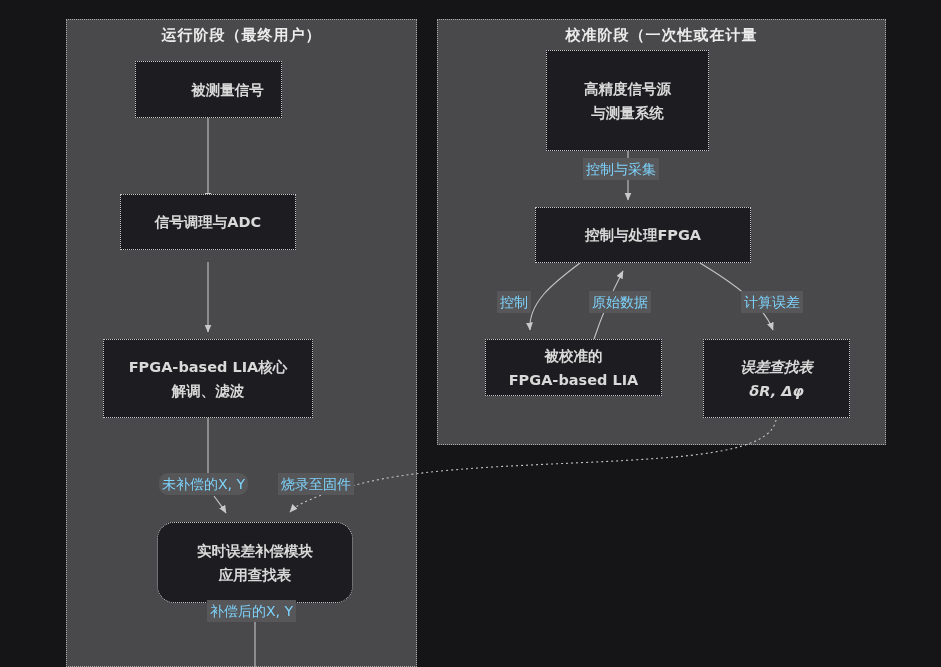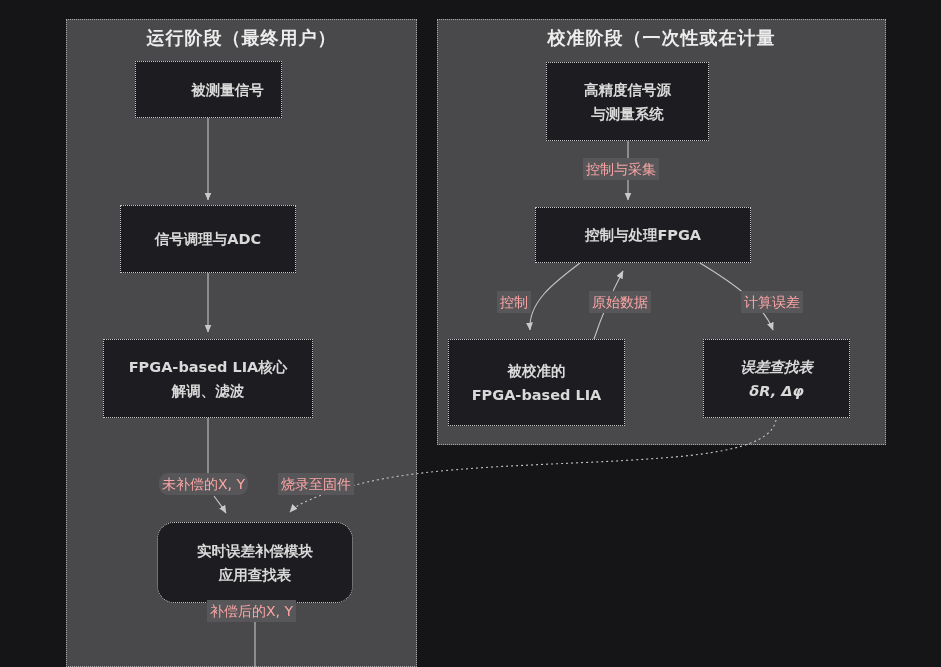--- a/index.html
+++ b/index.html
@@ -8,35 +8,35 @@
     background:#151518;
     font-family:"DejaVu Sans","Liberation Sans",sans-serif;
     -webkit-font-smoothing:antialiased;
   }
   .panel{
     position:absolute;background:#49494b;border:1px dotted #a8a8a8;
     box-sizing:border-box;z-index:1;
   }
   .ptitle{
     position:absolute;z-index:3;text-align:center;
-    font-size:18px;font-weight:bold;color:#ededed;letter-spacing:1px;
+    font-size:15px;font-weight:bold;color:#ededed;letter-spacing:1px;
     white-space:nowrap;
   }
   .edges{position:absolute;left:0;top:0;z-index:2;}
   .node{
     position:absolute;z-index:3;background:#1d1d21;border:1px dotted #c6c6c6;
     box-sizing:border-box;display:flex;flex-direction:column;
     align-items:center;justify-content:center;text-align:center;
   }
   .node span{
     color:#d9d9d9;font-size:14.5px;font-weight:600;line-height:24px;
     white-space:nowrap;
   }
   .elabel{
-    position:absolute;z-index:3;background:#57575a;color:#fca5a5;
+    position:absolute;z-index:3;background:#57575a;color:#7dd3fc;
     font-size:14px;line-height:20px;padding:1px 3px;white-space:nowrap;
   }
 </style>
 </head>
 <body>
 
 <div class="stage">
 
   <div class="panel" style="left:66px;top:19px;width:351px;height:648px;"></div>
   <div class="panel" style="left:437px;top:19px;width:449px;height:426px;"></div>
@@ -63,40 +63,40 @@
       <path d="M594 339 C602 315 612 292 623 271" marker-end="url(#arr)"></path>
       <path d="M700 263 C733 283 763 304 773 330" marker-end="url(#arr)"></path>
 
       <path d="M776 420 C772 440 742 452 662 458 C560 466 428 464 352 486 C317 495 297 504 290 512" stroke-dasharray="2 3" marker-end="url(#arr)"></path>
     </g>
   </svg>
 
   <div class="node" style="left:135px;top:61px;width:147px;height:57px;padding-left:38px;">
     <span>被测量信号</span>
   </div>
-  <div class="node" style="left:120px;top:205px;width:176px;height:68px;align-items:center;">
+  <div class="node" style="left:120px;top:194px;width:176px;height:56px;align-items:center;">
     <span>信号调理与ADC</span>
   </div>
   <div class="node" style="left:103px;top:339px;width:210px;height:79px;">
     <span>FPGA-based LIA核心</span>
     <span>解调、滤波</span>
   </div>
   <div class="node" style="left:157px;top:522px;width:196px;height:81px;border-radius:17px;">
     <span>实时误差补偿模块</span>
     <span>应用查找表</span>
   </div>
 
-  <div class="node" style="left:546px;top:62px;width:163px;height:79px;">
+  <div class="node" style="left:546px;top:50px;width:163px;height:101px;">
     <span>高精度信号源</span>
     <span>与测量系统</span>
   </div>
   <div class="node" style="left:535px;top:207px;width:216px;height:56px;">
     <span>控制与处理FPGA</span>
   </div>
-  <div class="node" style="left:448px;top:339px;width:177px;height:87px;">
+  <div class="node" style="left:485px;top:339px;width:177px;height:57px;">
     <span>被校准的</span>
     <span>FPGA-based LIA</span>
   </div>
   <div class="node" style="left:703px;top:339px;width:147px;height:79px;font-style:italic;">
     <span>误差查找表</span>
     <span>δR, Δφ</span>
   </div>
 
   <div class="elabel" style="left:583px;top:158px;">控制与采集</div>
   <div class="elabel" style="left:497px;top:291px;">控制</div>

